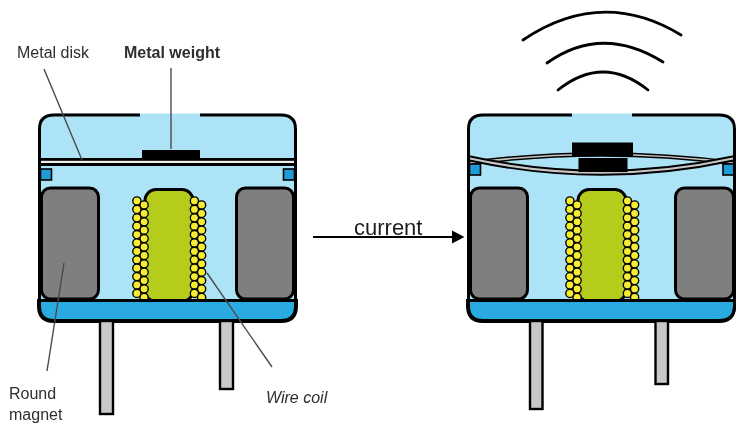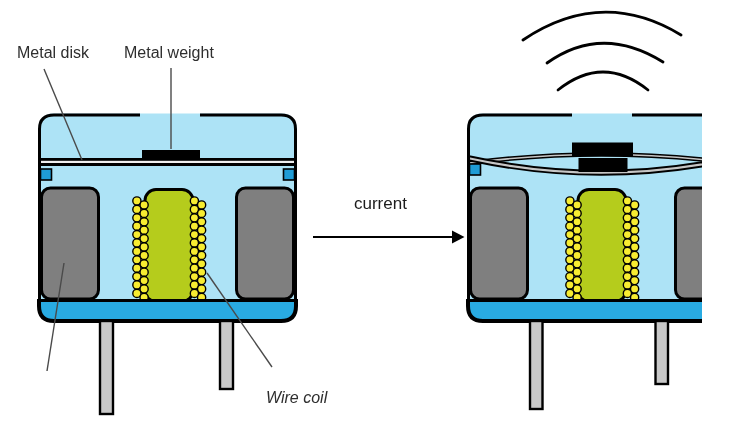--- a/index.html
+++ b/index.html
@@ -1,17 +1,17 @@
 <!DOCTYPE html>
 <html style="--housing-fill: #ADE3F6; --base-fill: #29ABE2; --terminal-fill: #1F9CD6; --magnet-fill: #7F7F7F; --coil-core-fill: #B5CC1C; --coil-wire-fill: #F7EC31; --pin-fill: #C8C8C8; --outline: #000000; --label-text: #2E2E2E;"><head>
 <meta charset="utf-8">
 <style>
   html,body{margin:0;padding:0;background:#fff;}
   .stage{position:relative;width:702px;height:433px;background:#fff;overflow:hidden;
-         font-family:"Liberation Sans",sans-serif;}
+         font-family:"Liberation Sans",sans-serif;padding-left:40px;}
   .stage svg{position:absolute;left:0;top:0;}
 
   
   .housing-fill{fill:var(--housing-fill,#ADE3F6);}
   .base-fill{fill:var(--base-fill,#29ABE2);stroke:var(--outline,#000);stroke-width:3;}
   .magnet{fill:var(--magnet-fill,#7F7F7F);stroke:var(--outline,#000);stroke-width:3;}
   .core{fill:var(--coil-core-fill,#B5CC1C);stroke:var(--outline,#000);stroke-width:3;}
   .coil-dot{fill:var(--coil-wire-fill,#F7EC31);stroke:var(--outline,#000);stroke-width:1.4;}
   .terminal{fill:var(--terminal-fill,#1F9CD6);stroke:var(--outline,#000);stroke-width:1.6;}
   .pin{fill:var(--pin-fill,#C8C8C8);stroke:var(--outline,#000);stroke-width:2.4;}
@@ -19,21 +19,21 @@
   .ink{fill:var(--outline,#000);}
   .arcB{fill:none;stroke:var(--outline,#000);stroke-linecap:round;}
   .arcG{fill:none;stroke:#C6C6C6;stroke-linecap:round;}
   .wave{fill:none;stroke:var(--outline,#000);stroke-width:2.8;stroke-linecap:round;}
   .leader{stroke:#4A4A4A;stroke-width:1.4;}
   .arrow-line{stroke:var(--outline,#000);stroke-width:2.2;}
 
   .lbl{position:absolute;font-size:16px;line-height:1.32;color:var(--label-text,#2E2E2E);
        white-space:nowrap;}
   .lbl-wrap{white-space:normal;}
-  .lbl-current{font-size:17px;color:#1C1C1C;}
+  .lbl-current{font-size:22px;color:#1C1C1C;margin-top:20px;}
 </style>
 </head>
 <body>
 
 <div class="stage">
 
   <svg width="750" height="433" viewBox="0 0 750 433">
 
     <g>
       <rect x="38.5" y="113.5" width="258" height="208" rx="14" class="housing-fill"></rect>
@@ -189,16 +189,17 @@
 
     <g>
       <line x1="44" y1="69" x2="82" y2="160" class="leader"></line>
       <line x1="171" y1="68" x2="171" y2="149" class="leader"></line>
       <line x1="47" y1="371" x2="64" y2="263" class="leader"></line>
       <line x1="272" y1="367" x2="207" y2="273" class="leader"></line>
     </g>
   </svg>
 
   <div class="lbl" style="left:17px;top:42px;">Metal disk</div>
-  <div class="lbl" style="left:124px;top:42px;">Metal weight</div>
+  <div class="lbl" style="left:124px;top:42px;font-weight:bold;">Metal weight</div>
   <div class="lbl lbl-current" style="left:354px;top:193px;">current</div>
+  <div class="lbl lbl-wrap" style="left:9px;top:383px;width:64px;">Round magnet</div>
   <div class="lbl" style="left:266px;top:387px;font-style:italic;">Wire coil</div>
 </div>
 
 </body></html>

